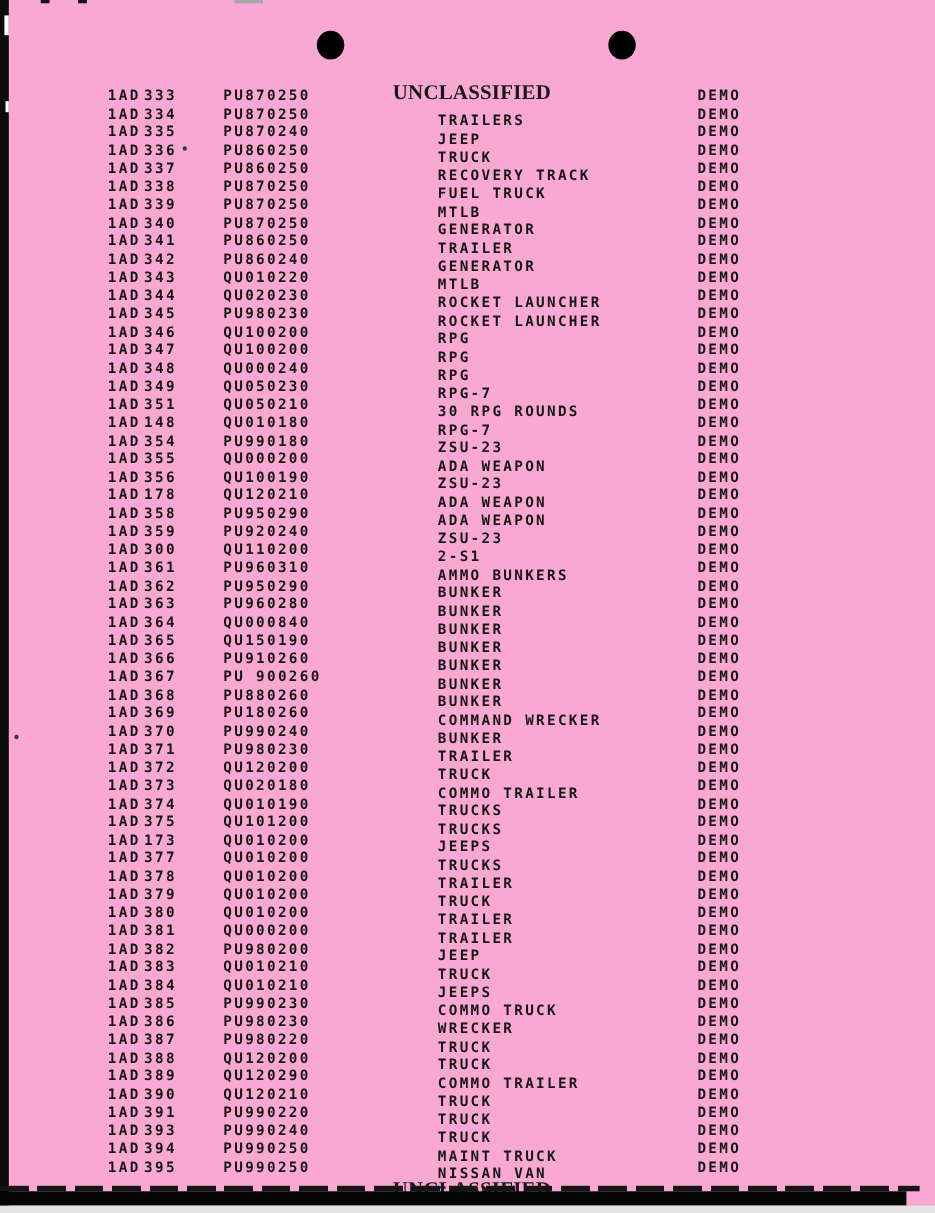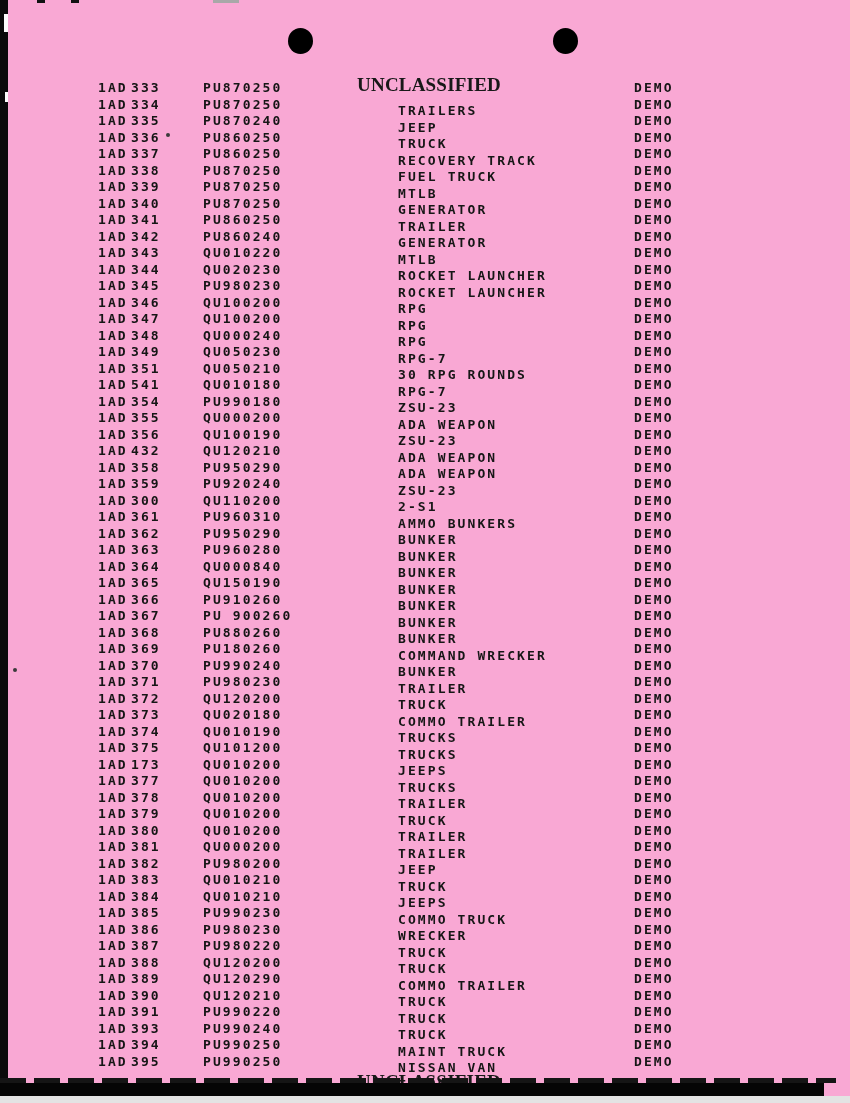--- a/index.html
+++ b/index.html
@@ -219,21 +219,21 @@
       <div class="row">
         <span class="c1">1AD</span>
         <span class="c2">351</span>
         <span class="c3">QU050210</span>
         <span class="c4">RPG-7</span>
         <span class="c5">DEMO</span>
       </div>
 
       <div class="row">
         <span class="c1">1AD</span>
-        <span class="c2">541</span>
+        <span class="c2">148</span>
         <span class="c3">QU010180</span>
         <span class="c4">ZSU-23</span>
         <span class="c5">DEMO</span>
       </div>
 
       <div class="row">
         <span class="c1">1AD</span>
         <span class="c2">354</span>
         <span class="c3">PU990180</span>
         <span class="c4">ADA WEAPON</span>
@@ -251,21 +251,21 @@
       <div class="row">
         <span class="c1">1AD</span>
         <span class="c2">356</span>
         <span class="c3">QU100190</span>
         <span class="c4">ADA WEAPON</span>
         <span class="c5">DEMO</span>
       </div>
 
       <div class="row">
         <span class="c1">1AD</span>
-        <span class="c2">432</span>
+        <span class="c2">178</span>
         <span class="c3">QU120210</span>
         <span class="c4">ADA WEAPON</span>
         <span class="c5">DEMO</span>
       </div>
 
       <div class="row">
         <span class="c1">1AD</span>
         <span class="c2">358</span>
         <span class="c3">PU950290</span>
         <span class="c4">ZSU-23</span>

